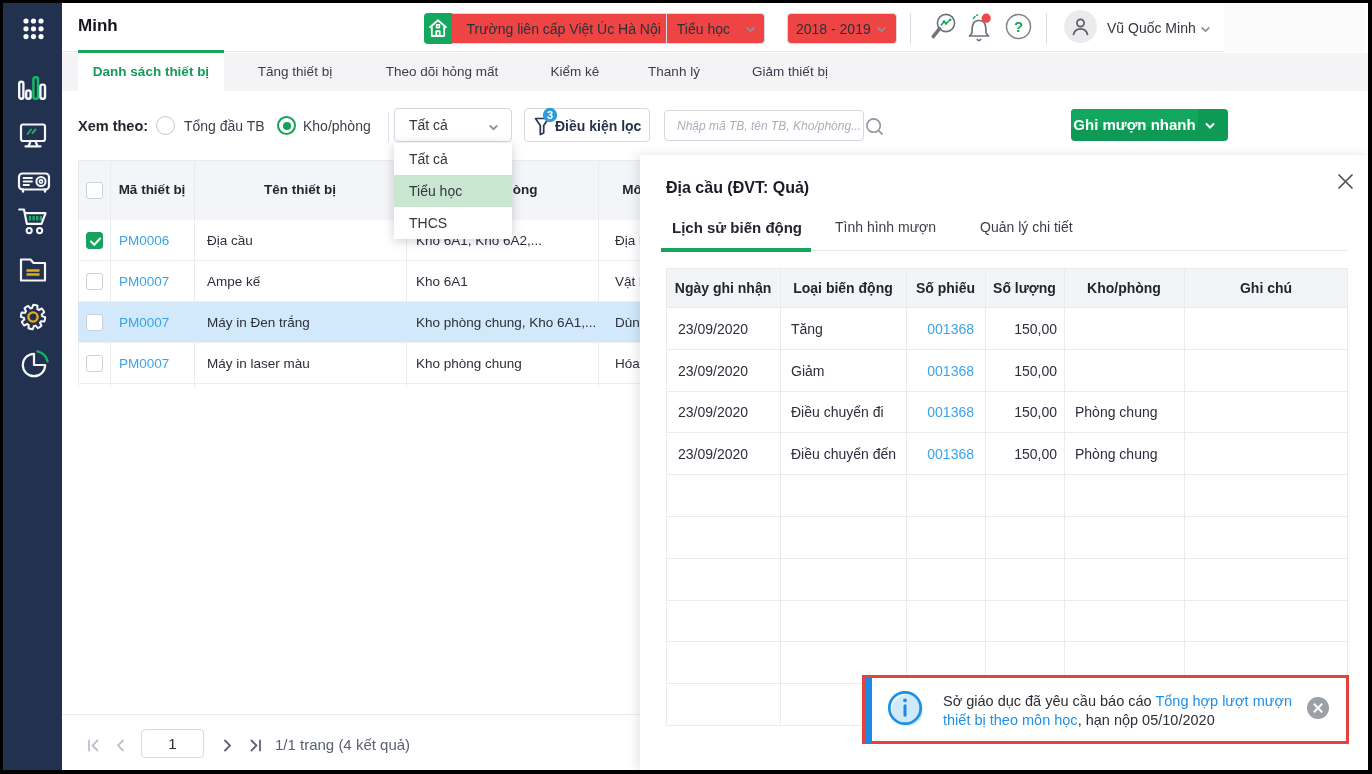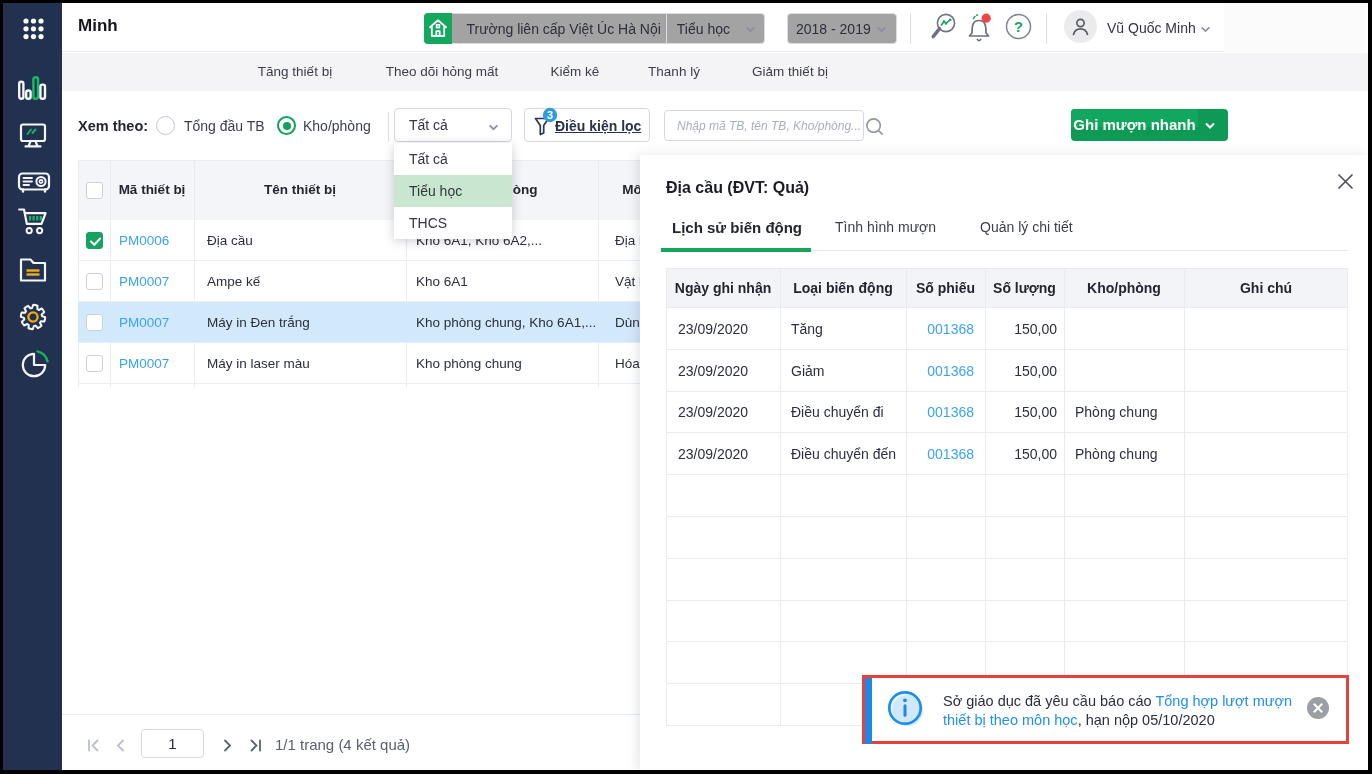--- a/index.html
+++ b/index.html
@@ -10,21 +10,21 @@
   
 
   
   #sidebar { position:absolute; left:0; top:0; width:59px; height:767px; background:#233150; }
   #sidebar svg { position:absolute; left:14px; }
 
   
   #header { position:absolute; left:59px; top:0; width:1162px; height:49px; background:#fff; border-bottom:1px solid #e8e8ec; }
   #hdrright { position:absolute; left:1221px; top:0; width:141px; height:49px; background:#fbfbfc; }
   #title { position:absolute; left:16px; top:13px; font-size:17px; font-weight:700; color:#14151d; }
-  .hbox { position:absolute; top:10px; height:31px; border:1px solid #d8dbe2; border-radius:4px; background:#a3a3a3; display:flex; align-items:center; }
+  .hbox { position:absolute; top:10px; height:31px; border:1px solid #d8dbe2; border-radius:4px; background:#ef4444; display:flex; align-items:center; }
   #schoolbox { left:362px; width:341px; }
   #housebox { width:30px; height:31px; margin:-1px 0 0 -1px; background:#14a75e; border-radius:4px 0 0 4px; display:flex; align-items:center; justify-content:center; }
   #schoolname { font-size:14px; color:#2d2f3a; padding:0 5px 0 14px; white-space:nowrap; flex-shrink:0; }
   .hdiv { width:1px; height:31px; background:#d8dbe2; }
   #level { font-size:14px; color:#2d2f3a; padding:0 15px 0 10px; white-space:nowrap; flex-shrink:0; }
   #yearbox { left:725px; width:110px; justify-content:space-between; padding:0 9px 0 8px; font-size:14px; color:#2d2f3a; white-space:nowrap; }
   .vsep { position:absolute; width:1px; background:#dcdee4; }
   .chev { width:11px; height:11px; flex-shrink:0; }
   #username { position:absolute; left:1045px; top:17px; font-size:14px; color:#33343e; }
   
@@ -193,20 +193,21 @@
         <path d="M9.5 24.5 C10.5 20.5 13 18.8 16.5 18.8 C20 18.8 22.5 20.5 23.5 24.5" fill="none" stroke="#595e66" stroke-width="1.7" stroke-linecap="round"></path>
       </svg>
     </div>
     <div id="username">Vũ Quốc Minh</div>
     <svg class="chev" viewBox="0 0 10 10" style="position:absolute;left:1138px;top:21px;width:11px;height:11px">
         <path d="M1.5 3 L5 6.5 L8.5 3" fill="none" stroke="#8b909e" stroke-width="1.5"></path>
       </svg>
   </div>
 
   <div id="tabbar">
+    <div class="tab" id="tab0">Danh sách thiết bị</div>
     <div class="tab" style="left:300px;width:160px;">Theo dõi hỏng mất</div>
     <div class="tab" style="left:174px;width:118px;">Tăng thiết bị</div>
     <div class="tab" style="left:468px;width:90px;">Kiểm kê</div>
     <div class="tab" style="left:567px;width:90px;">Thanh lý</div>
     <div class="tab" style="left:668px;width:120px;">Giảm thiết bị</div>
   </div>
 
   <div id="filterrow">
     <div style="position:absolute;left:16px;top:27px;font-size:14.5px;font-weight:700;color:#23252f;">Xem theo:</div>
     <div class="radio r-off" style="left:94px;"></div>
@@ -223,21 +224,21 @@
     <div class="ctl" id="btnFilter" style="left:462px;width:126px;">
       <span id="funnelwrap">
         <svg style="position:absolute;left:9px;top:8px;width:18px;height:19px;" viewBox="0 0 18 19">
           <path d="M1.5 1.5 H14.5 L9.7 8.5 V16 L6.3 17.5 V8.5 Z" fill="none" stroke="#2b3950" stroke-width="1.7" stroke-linejoin="round"></path>
         </svg>
         <svg style="position:absolute;left:17px;top:-2px;width:16px;height:16px;" viewBox="0 0 16 16">
           <circle cx="8" cy="8" r="7.2" fill="#2f9ddb"></circle>
           <text x="8" y="12" font-size="11" font-weight="700" fill="#fff" text-anchor="middle" font-family="Liberation Sans">3</text>
         </svg>
       </span>
-      <span style="position:absolute;left:30px;top:9px;font-size:14px;font-weight:700;color:#273149;white-space:nowrap;text-decoration:underline;">Điều kiện lọc</span>
+      <span style="position:absolute;left:30px;top:9px;font-size:14px;font-weight:700;color:#273149;white-space:nowrap;">Điều kiện lọc</span>
     </div>
     <div class="ctl" id="search" style="left:602px;width:200px;top:19px;height:31px;text-align:right;">
       <span style="position:absolute;left:12px;top:8px;font-size:12px;font-style:italic;color:#a9aeba;white-space:nowrap;">Nhập mã TB, tên TB, Kho/phòng...</span>
       <svg style="position:absolute;left:200px;top:6px;width:20px;height:20px;" viewBox="0 0 20 20">
           <circle cx="8.6" cy="8.6" r="6.7" fill="none" stroke="#9096a2" stroke-width="1.6"></circle>
           <line x1="13.6" y1="13.6" x2="17.6" y2="17.6" stroke="#9096a2" stroke-width="1.6"></line>
         </svg>
     </div>
     <div style="position:absolute;left:1009px;top:18px;width:157px;height:32px;border-radius:4px;background:#0e9a54;overflow:hidden;">
       <div style="position:absolute;left:0;top:0;width:127px;height:18px;background:#12a75e;color:#fff;font-size:15px;font-weight:700;text-align:center;line-height:32px;">Ghi mượn nhanh</div>

